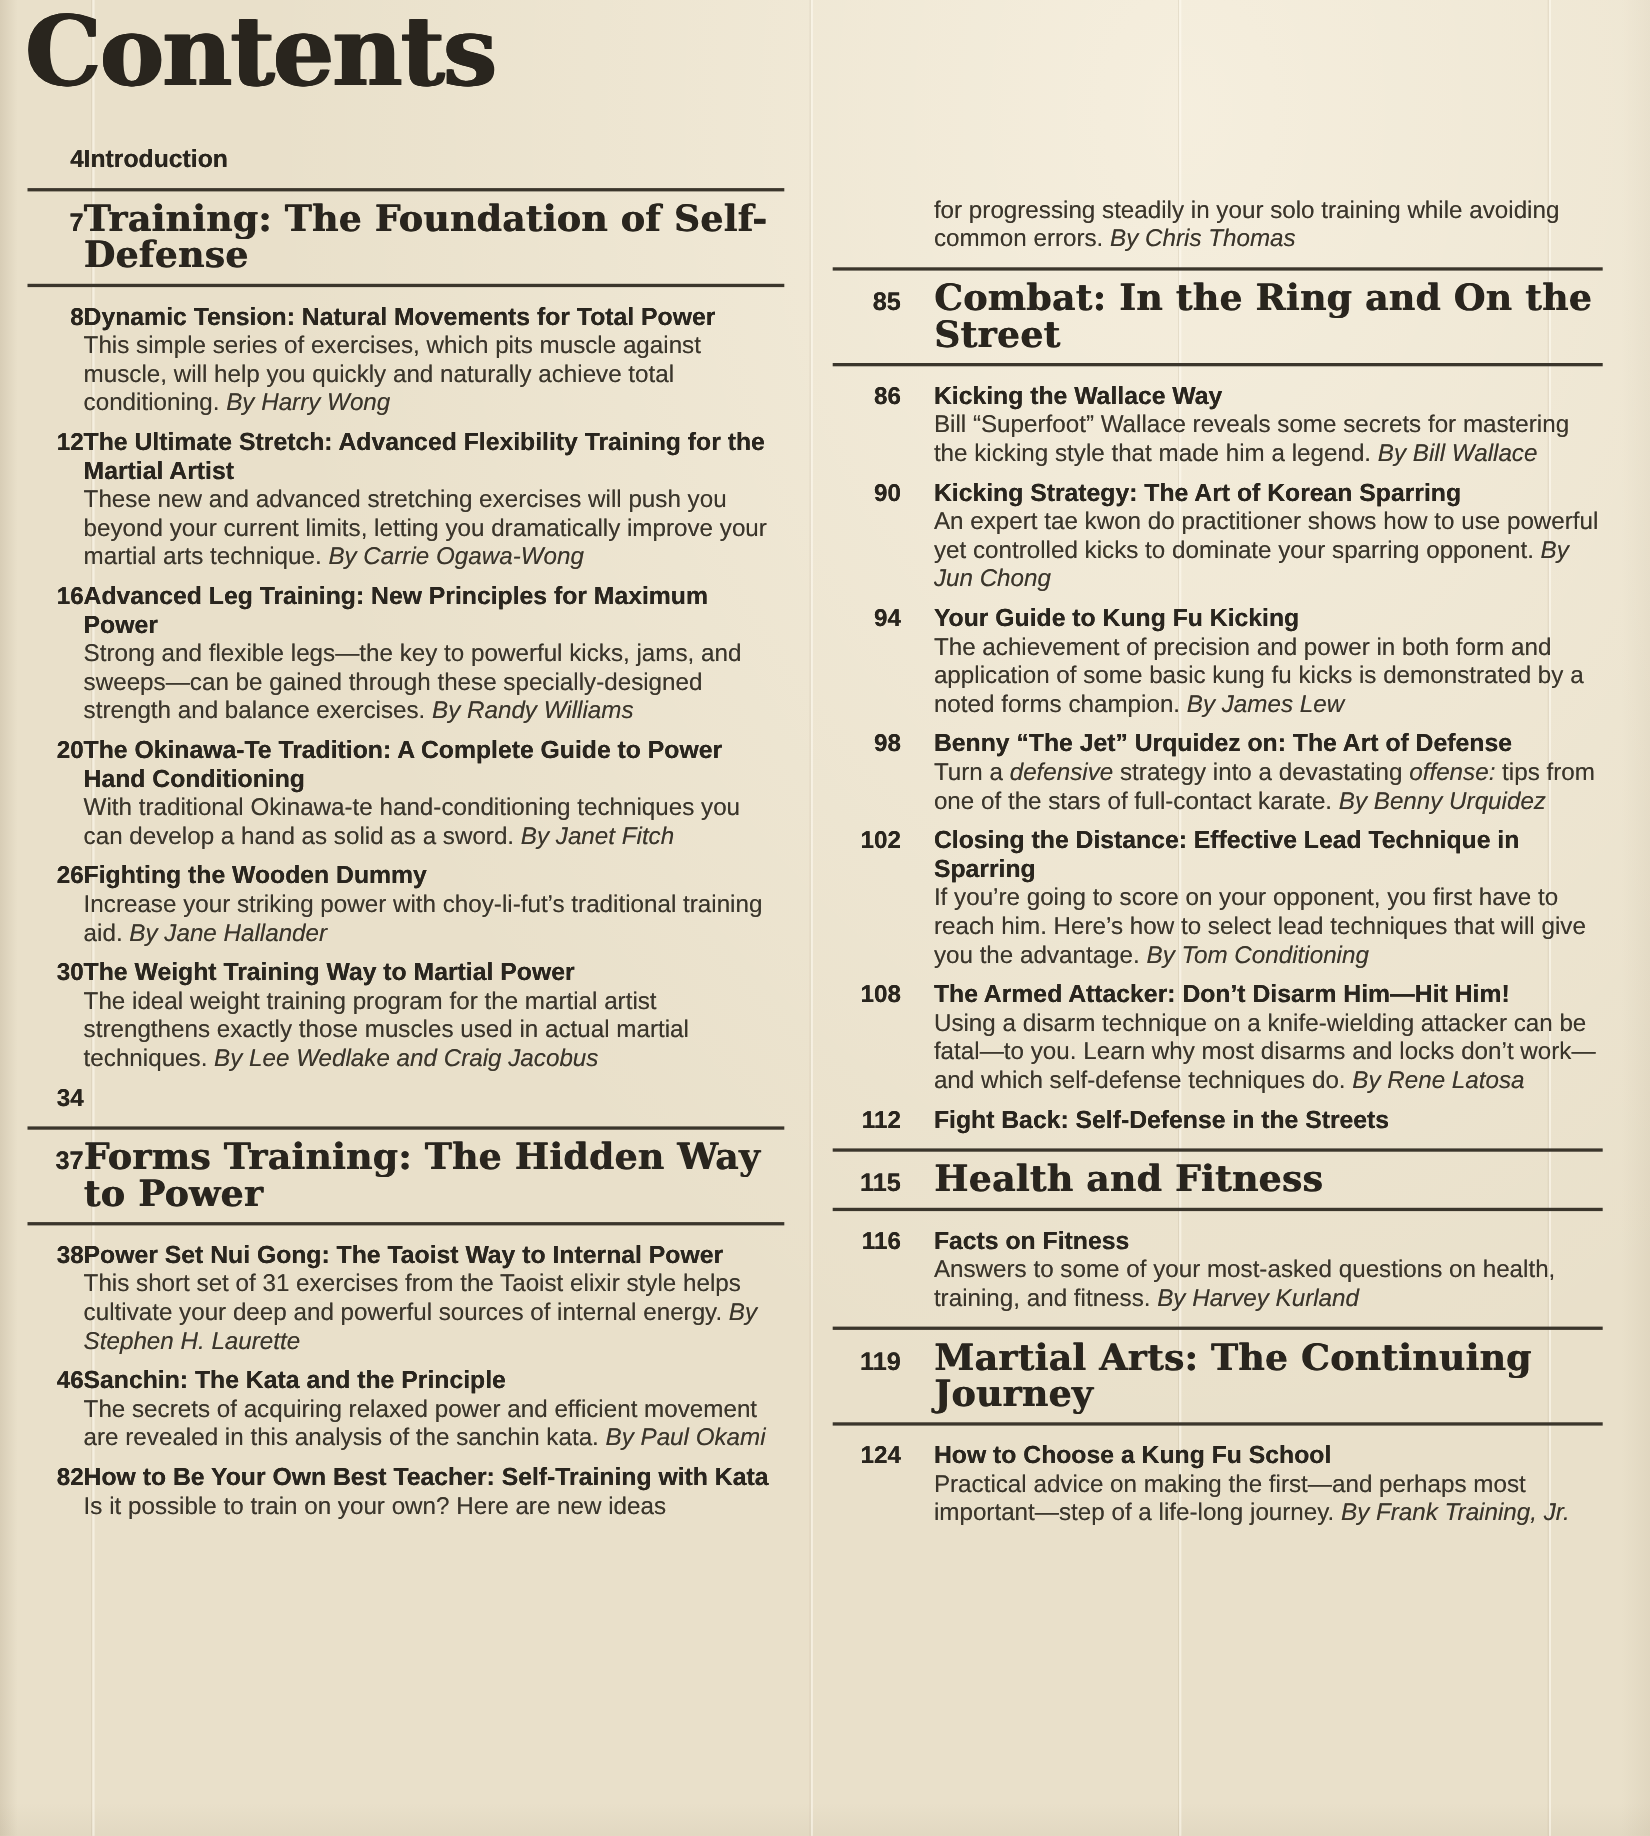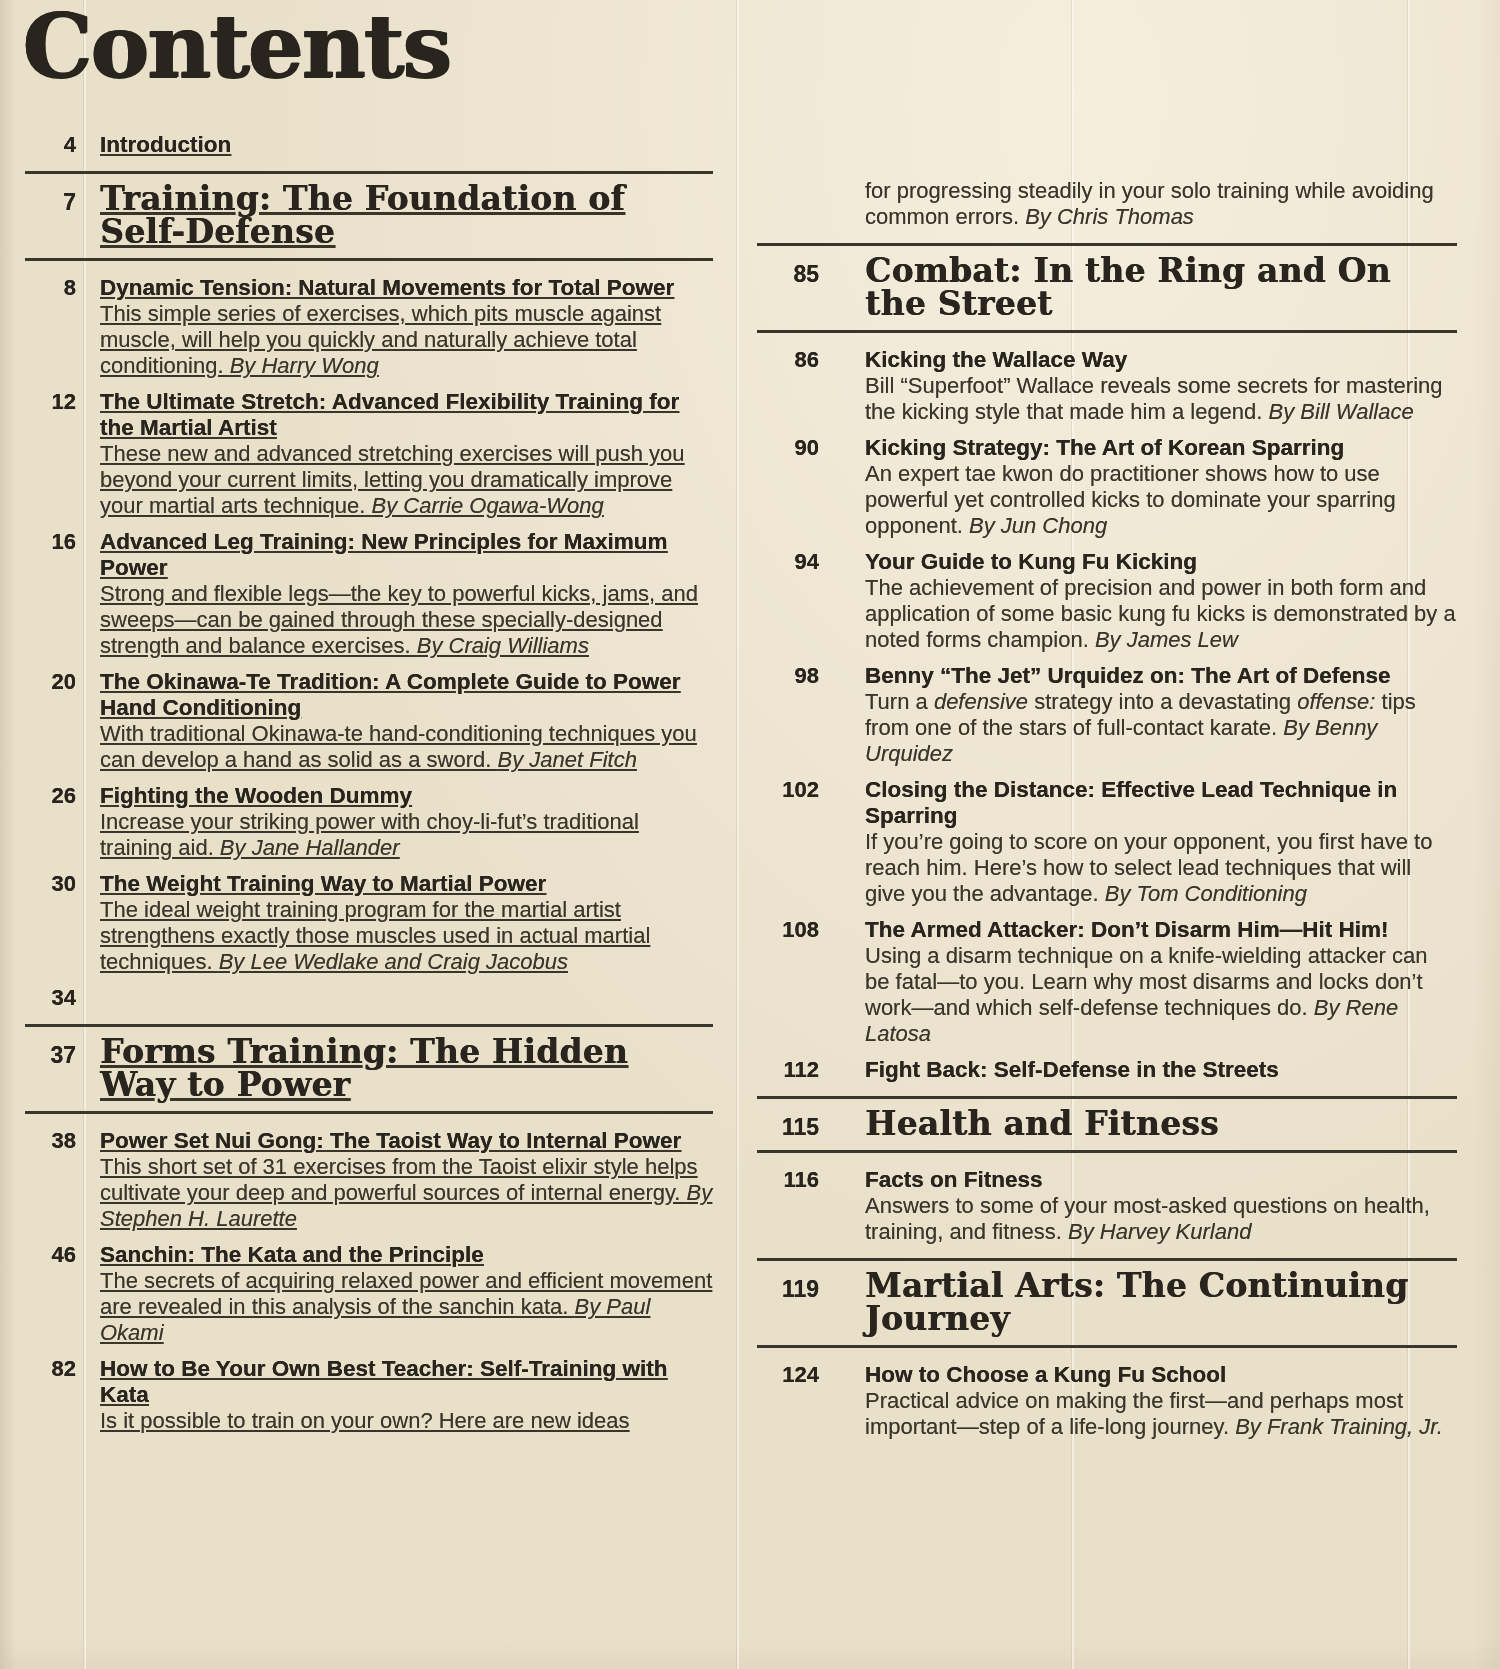--- a/index.html
+++ b/index.html
@@ -42,22 +42,22 @@
     padding:8px 0 10px;
     margin:13px 0 14px;
   }
   .row.section + .row.entry{margin-top:0;}
   .num{flex:none;text-align:right;font-weight:bold;font-size:22px;line-height:26px;color:var(--ink);
     text-shadow:0 0 .3px currentColor;}
   .col-0 .num{width:51px;}
   .col-1 .num{width:62px;}
   .row.section .num{font-size:23px;}
   .body{flex:1;min-width:0;}
-  .col-0 .body{margin-left:24px;text-decoration:underline;}
-  .col-1 .body{margin-left:46px;}
+  .col-0 .body{}
+  .col-1 .body{margin-left:30px;}
   .title{font-weight:bold;font-size:22.5px;line-height:26px;color:var(--ink);
     text-shadow:0 0 .3px currentColor;}
   .row.section .title{
     font-family:"DejaVu Serif", serif;font-size:33px;line-height:33px;
     letter-spacing:.2px;text-shadow:.6px 0 0 currentColor;
   }
   .desc{font-size:22px;line-height:26px;color:var(--body_ink);text-shadow:0 0 .25px rgba(58,53,43,.6);}
   .desc em{font-style:italic;}
 </style>
 </head>
@@ -94,21 +94,21 @@
       <div class="num">12</div>
       <div class="body">
         <div class="title">The Ultimate Stretch: Advanced Flexibility Training for the Martial Artist</div>
         <div class="desc"><span>These new and advanced stretching exercises will push you beyond your current limits, letting you dramatically improve your martial arts technique. </span><em>By Carrie Ogawa-Wong</em></div>
       </div>
     </div>
     <div class="row entry">
       <div class="num">16</div>
       <div class="body">
         <div class="title">Advanced Leg Training: New Principles for Maximum Power</div>
-        <div class="desc"><span>Strong and flexible legs—the key to powerful kicks, jams, and sweeps—can be gained through these specially-designed strength and balance exercises. </span><em>By Craig Williams</em></div>
+        <div class="desc"><span>Strong and flexible legs—the key to powerful kicks, jams, and sweeps—can be gained through these specially-designed strength and balance exercises. </span><em>By Randy Williams</em></div>
       </div>
     </div>
     <div class="row entry">
       <div class="num">20</div>
       <div class="body">
         <div class="title">The Okinawa-Te Tradition: A Complete Guide to Power Hand Conditioning</div>
         <div class="desc"><span>With traditional Okinawa-te hand-conditioning techniques you can develop a hand as solid as a sword. </span><em>By Janet Fitch</em></div>
       </div>
     </div>
     <div class="row entry">

